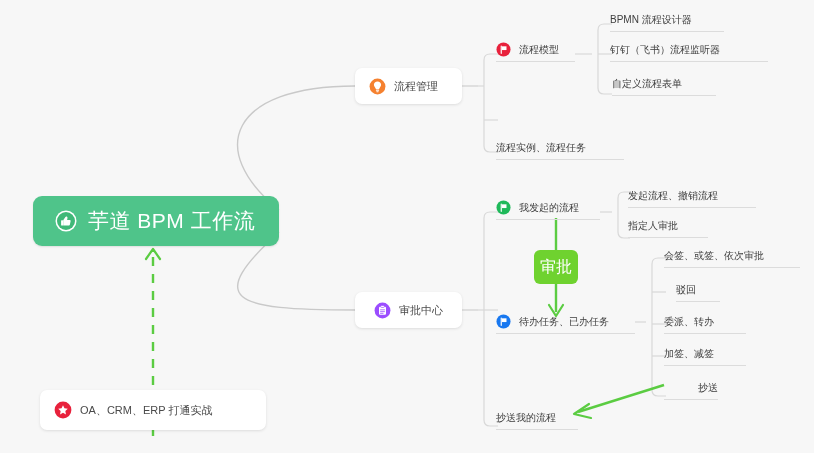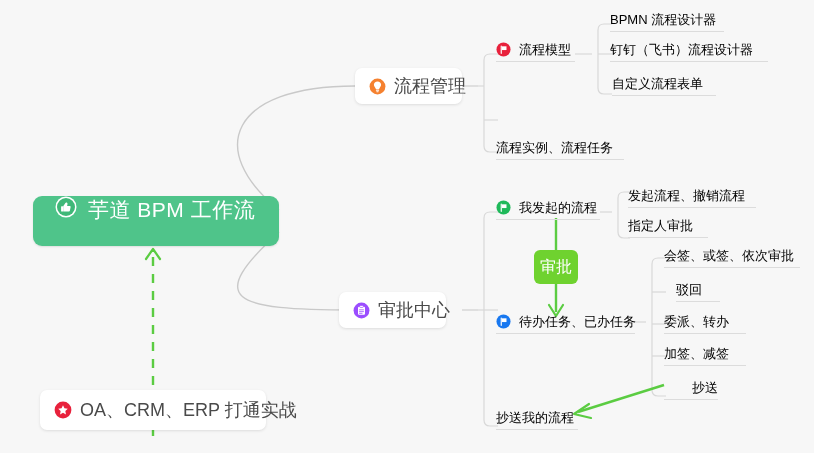--- a/index.html
+++ b/index.html
@@ -31,20 +31,21 @@
   
   .root-node {
     position: absolute;
     left: 33px;
     top: 196px;
     width: 246px;
     height: 50px;
     background: #4fc48a;
     border-radius: 9px;
     display: flex;
+    align-items: center;
     box-sizing: border-box;
     padding-left: 22px;
     box-shadow: 0 1px 2px rgba(0,0,0,0.10);
     z-index: 5;
   }
   .root-label {
     color: #ffffff;
     font-size: 21px;
     letter-spacing: 0.5px;
     margin-left: 11px;
@@ -58,38 +59,38 @@
     border-radius: 7px;
     display: flex;
     align-items: center;
     box-sizing: border-box;
     padding: 0 14px;
     box-shadow: 0 1px 3px rgba(0,0,0,0.11);
     z-index: 4;
   }
   .card-label {
     color: #4a4a4a;
-    font-size: 18px;
+    font-size: 11px;
     margin-left: 8px;
     white-space: nowrap;
   }
 
   
   .text-node {
     position: absolute;
     display: flex;
     align-items: flex-end;
     box-sizing: border-box;
     padding-bottom: 3px;
     border-bottom: 1px solid #dcdcdc;
     z-index: 3;
   }
   .text-node .tn-label {
-    color: #000000;
-    font-size: 13px;
+    color: #404040;
+    font-size: 10px;
     white-space: nowrap;
     line-height: 16px;
   }
   .text-node.with-icon .tn-label {
     margin-left: 8px;
   }
 
   
   .badge-node {
     position: absolute;
@@ -211,31 +212,31 @@
         <path d="M6.3 4.6 L11.2 4.6 L11.2 8.6 L6.3 8.6 Z" fill="#ffffff"></path>
       </svg>
     </span>
     <span class="tn-label">流程模型</span>
   </div>
 
   <div class="text-node" style="left:610px; top:10px; width:114px; height:22px;">
     <span class="tn-label">BPMN 流程设计器</span>
   </div>
   <div class="text-node" style="left:610px; top:40px; width:158px; height:22px;">
-    <span class="tn-label">钉钉（飞书）流程设计器</span>
+    <span class="tn-label">钉钉（飞书）流程监听器</span>
   </div>
   <div class="text-node" style="left:612px; top:74px; width:104px; height:22px;">
     <span class="tn-label">自定义流程表单</span>
   </div>
 
   <div class="text-node" style="left:496px; top:138px; width:128px; height:22px;">
     <span class="tn-label">流程实例、流程任务</span>
   </div>
 
-  <div class="card-node" style="left:339px; top:292px; width:107px; height:36px;">
+  <div class="card-node" style="left:355px; top:292px; width:107px; height:36px;justify-content:center;">
     <span class="icn">
       <svg width="17" height="17" viewBox="0 0 18 18">
         <circle cx="9" cy="9" r="8.4" fill="#9b4dff"></circle>
         <rect x="5.3" y="4.9" width="7.4" height="8.6" rx="1.1" fill="#ffffff"></rect>
         <rect x="7.1" y="3.7" width="3.8" height="2.1" rx="0.8" fill="#ffffff" stroke="#9b4dff" stroke-width="0.7"></rect>
         <path d="M6.9 8.3 L11.1 8.3 M6.9 10.2 L11.1 10.2 M6.9 12.0 L9.6 12.0" stroke="#9b4dff" stroke-width="0.85" stroke-linecap="round"></path>
       </svg>
     </span>
     <span class="card-label">审批中心</span>
   </div>

